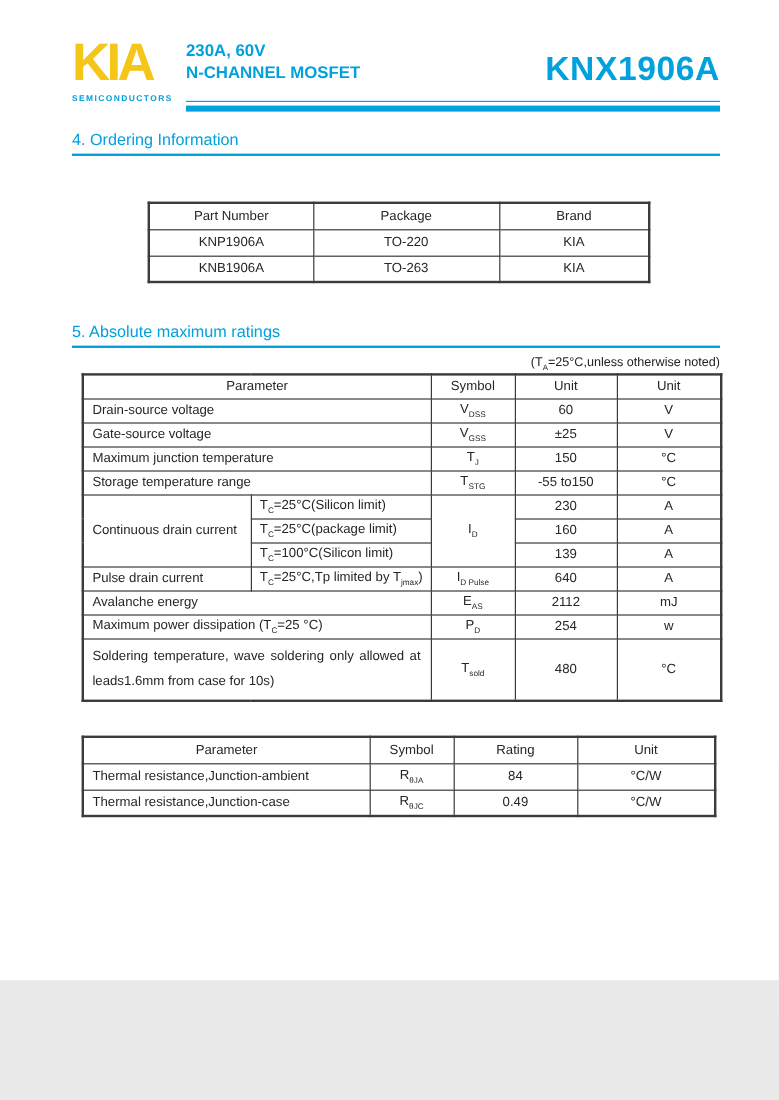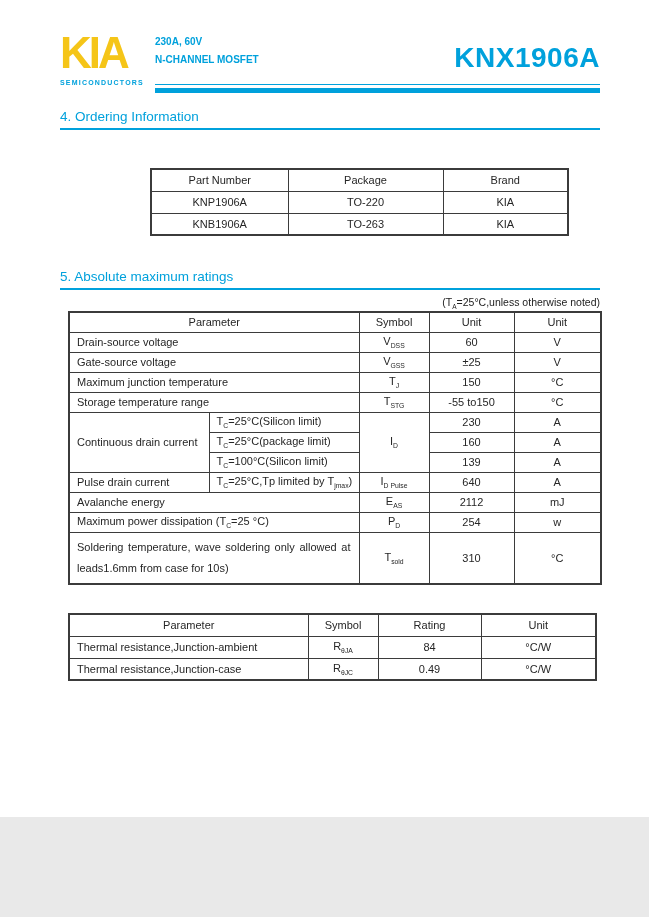--- a/index.html
+++ b/index.html
@@ -12,42 +12,42 @@
   
   .header { display:flex; margin:25px 49px 0 60px; height:68px; }
   .logo-col { width:95px; position:relative; }
   .logo-kia {
     color:#F5C518; font-size:44px; font-weight:bold; letter-spacing:-3px;
     line-height:44px; margin-top:6px; font-family:"Liberation Sans", sans-serif;
   }
   .logo-sub { color:#00A1DC; font-size:7px; font-weight:bold; letter-spacing:1.2px; margin-top:4px; }
   .head-right { flex:1; display:flex; flex-direction:column; }
   .head-row { flex:1; display:flex; justify-content:space-between; }
-  .subtitle { color:#00A1DC; font-size:10px; font-weight:bold; line-height:18px; padding-top:8px; }
+  .subtitle { color:#00A1DC; font-size:14px; font-weight:bold; line-height:18px; padding-top:8px; }
   .partnum { color:#00A1DC; font-size:28px; font-weight:bold; align-self:flex-end; margin-bottom:10px; letter-spacing:0.5px; }
   .rule-thin  { border-top:1.5px solid #00A1DC; }
   .rule-thick { height:5px; background:#00A1DC; margin-top:3px; }
   
   .content { margin-left:60px; margin-right:49px; }
   h2.sec {
     color:#00A1DC; font-size:13.5px; font-weight:normal;
     padding-bottom:4px; border-bottom:2px solid #00A1DC;
   }
   .sec4 { margin-top:16px; }
   .sec5 { margin-top:33px; }
   .sec6 { margin-top:53px; }
   
   table { border-collapse:collapse; table-layout:fixed; }
   table, td { border:1px solid #3b3b3b; }
   table { border-width:2px; }
   td { font-size:11px; text-align:center; vertical-align:middle; height:20px; padding:1px 4px; color:#262626; }
   td.pl { text-align:left; padding-left:7px; }
   td.just { text-align:justify; line-height:21px; padding-right:8px; }
   sub { font-size:62%; }
-  .t-order { margin:38px 0 0 90px; width:417px; }
+  .t-order { margin:38px 0 0 63px; width:417px; }
   .t-order td { height:22px; }
   .note { width:532px; margin:6px 0 1px 8px; text-align:right; font-size:10.5px; color:#222; }
   .t-abs { width:532px; margin-left:8px; }
   .t-therm { margin:28px 0 0 8px; width:527px; }
   .t-therm td { height:22px; }
   .h-sold { height:52px; }
   
   .footer { position:absolute; left:60px; top:844px; width:540px; border-top:2px solid #00A1DC; }
   .footer span { position:absolute; top:4px; color:#00A1DC; font-size:10.5px; font-weight:bold; }
   .f-page { left:223px; width:120px; text-align:center; }
@@ -177,21 +177,21 @@
       </tr>
       <tr>
         <td colspan="2" class="pl"><span>Maximum power dissipation (T</span><sub>C</sub><span>=25 °C)</span></td>
         <td><span>P</span><sub>D</sub></td>
         <td>254</td>
         <td>w</td>
       </tr>
       <tr>
         <td colspan="2" class="pl just h-sold">Soldering temperature, wave soldering only allowed at leads1.6mm from case for 10s)</td>
         <td><span>T</span><sub>sold</sub></td>
-        <td>310</td>
+        <td>480</td>
         <td>°C</td>
       </tr>
     </tbody>
       </table>
 
     <table class="t-therm">
       <colgroup>
           <col style="width:239px">
           <col style="width:70px">
           <col style="width:103px">

